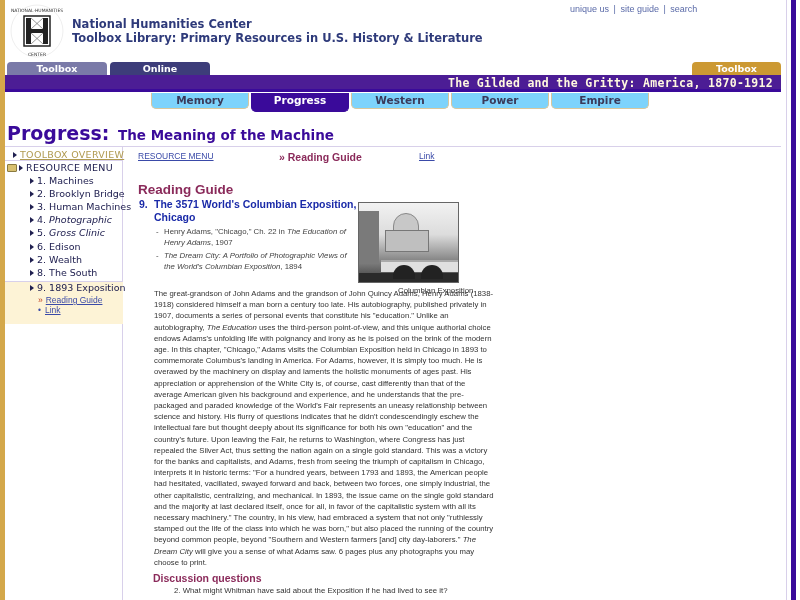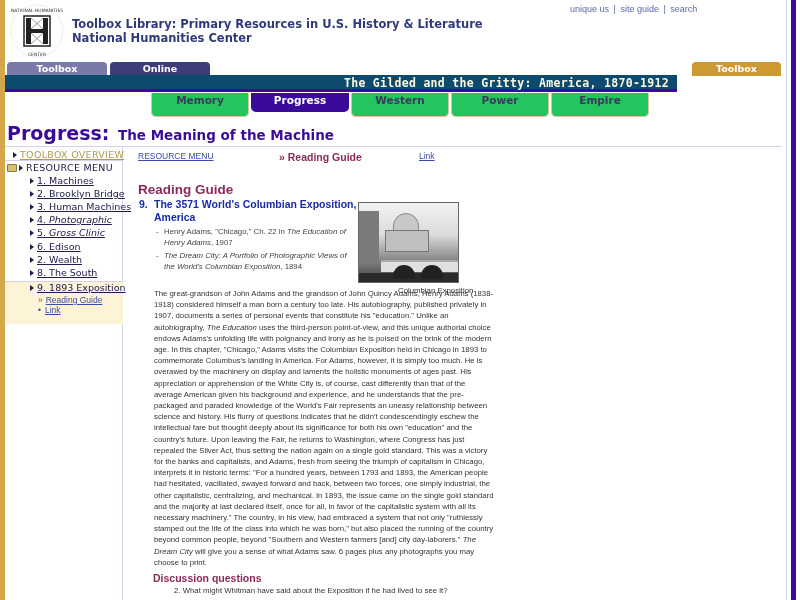--- a/index.html
+++ b/index.html
@@ -14,42 +14,42 @@
   .toplinks { position: absolute; left: 570px; top: 4px; font-size: 9px; color: #5a6aa8; }
   .toplinks a { color: #5a6aa8; text-decoration: none; }
   .toplinks span.sep { color: #5a6aa8; margin: 0 2px; }
 
   .tabs-left { position: absolute; left: 7px; top: 62px; display: flex; gap: 3px; }
   .tab-small { height: 14px; padding: 0 10px; font-family: "DejaVu Sans", sans-serif; font-weight: bold; font-size: 9.5px; line-height: 14px; color: #fff; border-radius: 4px 4px 0 0; }
   .tab-small.lib { background: #7a7aa8; width: 100px; text-align: center; }
   .tab-small.online { background: #3d3d7a; width: 100px; text-align: center; }
   .tab-toolbox { position: absolute; left: 692px; top: 62px; width: 89px; height: 14px; background: #cc9933; color: #fff; font-family: "DejaVu Sans", sans-serif; font-weight: bold; font-size: 9.5px; line-height: 14px; text-align: center; border-radius: 4px 4px 0 0; }
 
-  .gold-band { position: absolute; left: 5px; top: 75px; width: 672px; height: 17px; background: #0c4a6e; border-bottom: 3px solid #3a0a9a; }
+  .gold-band { position: absolute; left: 5px; top: 75px; width: 776px; height: 17px; background: #4c1d95; border-bottom: 3px solid #3a0a9a; }
   .gold-band .title { position: absolute; right: 8px; top: 1px; color: #fff8e0; font-family: "DejaVu Sans Mono", monospace; font-weight: bold; font-size: 11.5px; letter-spacing: 0.3px; }
 
   .nav-tabs { position: absolute; left: 151px; top: 93px; display: flex; gap: 2px; }
-  .nav-tab { width: 98px; height: 24px; background: #22c55e; border: 1px solid #d9c79c; border-top: none; border-radius: 0 0 5px 5px; font-family: "DejaVu Sans", sans-serif; font-weight: bold; font-size: 10.5px; color: #3a3a5a; text-align: center; line-height: 15px; }
+  .nav-tab { width: 98px; height: 16px; background: #7dd3fc; border: 1px solid #d9c79c; border-top: none; border-radius: 0 0 5px 5px; font-family: "DejaVu Sans", sans-serif; font-weight: bold; font-size: 10.5px; color: #3a3a5a; text-align: center; line-height: 15px; }
   .nav-tab.active { background: #3a0a9a; color: #fff; height: 19px; border-color: #3a0a9a; }
 
   .page-title { position: absolute; left: 7px; top: 122px; color: #3a0a9a; font-family: "DejaVu Sans", sans-serif; font-weight: bold; }
   .page-title .big { font-size: 19px; }
   .page-title .sub { font-size: 13.5px; margin-left: 3px; }
 
   .hr-top { position: absolute; left: 5px; top: 146px; width: 776px; height: 1px; background: #d8d0ea; }
 
   .sidebar { position: absolute; left: 5px; top: 147px; width: 118px; height: 453px; border-right: 1px solid #d8d0ea; }
   .sb-item { position: absolute; font-family: "DejaVu Sans", sans-serif; font-size: 9.5px; color: #202050; white-space: nowrap; }
   .sb-item .tri { display: inline-block; width: 0; height: 0; border-left: 4px solid #202050; border-top: 3.5px solid transparent; border-bottom: 3.5px solid transparent; margin-right: 3px; vertical-align: 0px; }
   .sb-overview { left: 8px; top: 2px; color: #b09a50; letter-spacing: 0.3px; text-decoration: underline; }
   .sb-overview .tri { border-left-color: #202050; }
   .sb-sep { position: absolute; left: 0; width: 118px; height: 1px; background: #d8d0ea; }
   .sb-folder { position: absolute; left: 2px; top: 17px; width: 10px; height: 8px; background: #d8c070; border: 1px solid #8a7a40; border-radius: 1px; }
   .sb-resource { left: 14px; top: 15px; letter-spacing: 0.3px; }
-  .sb-sub { left: 25px; text-decoration: underline; }
+  .sb-sub { left: 25px; }
   .sb-highlight { position: absolute; left: 0; top: 134px; width: 118px; height: 43px; background: #fdf3d6; border-top: 1px solid #d8d0ea; }
   .sb-link { position: absolute; left: 33px; font-size: 8.5px; color: #3a4aa8; text-decoration: underline; }
   .sb-link .b { color: #c04020; text-decoration: none; display: inline-block; margin-right: 3px; }
   .sb-link .dot { color: #3a4aa8; text-decoration: none; display: inline-block; margin-right: 4px; }
 
   .content { position: absolute; left: 138px; top: 147px; width: 640px; }
   .crumbs { position: absolute; top: 4px; left: 0; width: 640px; font-size: 8.5px; }
   .crumbs .rm { position: absolute; left: 0; color: #3a4aa8; text-decoration: underline; }
   .crumbs .rg { position: absolute; left: 141px; top: 0; color: #8a2a5a; font-weight: bold; font-size: 10.5px; }
   .crumbs .lk { position: absolute; left: 281px; color: #3a4aa8; text-decoration: underline; }
@@ -89,22 +89,22 @@
   <rect x="15" y="13" width="26" height="30" fill="#fff" stroke="#222" stroke-width="1.5"></rect>
   <rect x="17" y="15" width="5" height="26" fill="#222"></rect>
   <rect x="34" y="15" width="5" height="26" fill="#222"></rect>
   <rect x="22" y="26" width="12" height="4" fill="#222"></rect>
   <path d="M22 15 L34 26 M34 15 L22 26 M22 30 L34 41 M34 30 L22 41" stroke="#555" stroke-width="0.6"></path>
   <text x="28" y="9" font-size="4.5" text-anchor="middle" fill="#333" font-family="DejaVu Sans, sans-serif">NATIONAL·HUMANITIES</text>
   <text x="28" y="53" font-size="4.5" text-anchor="middle" fill="#333" font-family="DejaVu Sans, sans-serif">CENTER</text>
 </svg>
 
 <div class="brand">
+  <div>National Humanities Center</div>
   <div>Toolbox Library: Primary Resources in U.S. History &amp; Literature</div>
-  <div>National Humanities Center</div>
 </div>
 
 <div class="toplinks">
   <a href="#">unique us</a>
   <span class="sep">|</span>
   <a href="#">site guide</a>
   <span class="sep">|</span>
   <a href="#">search</a>
 </div>
 
@@ -160,21 +160,21 @@
   <div class="crumbs">
     <span class="rm">RESOURCE MENU</span>
     <span class="rg">» Reading Guide</span>
     <span class="lk">Link</span>
   </div>
 
   <h2 class="rguide">Reading Guide</h2>
 
   <div class="item-head">
     <span class="num">9.</span><span>The 3571 World's Columbian Exposition,</span><br>
-    <span class="t2">America</span>
+    <span class="t2">Chicago</span>
   </div>
 
   <div class="src" style="top:79px">
     <span class="dash">-</span>
     <span class="txt"><span>Henry Adams, "Chicago," Ch. 22 in </span><i>The Education of Henry Adams</i><span>, 1907</span></span>
   </div>
   <div class="src" style="top:103px">
     <span class="dash">-</span>
     <span class="txt"><i>The Dream City: A Portfolio of Photographic Views of the World's Columbian Exposition</i><span>, 1894</span></span>
   </div>

